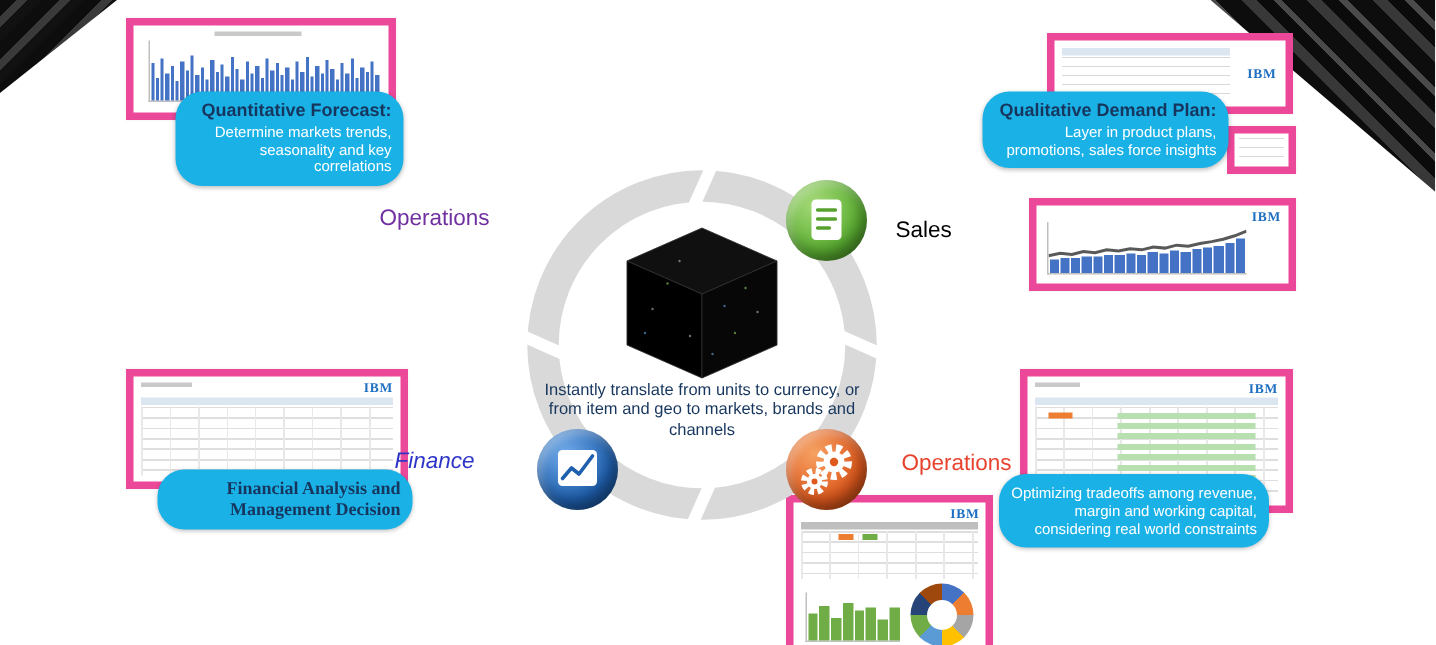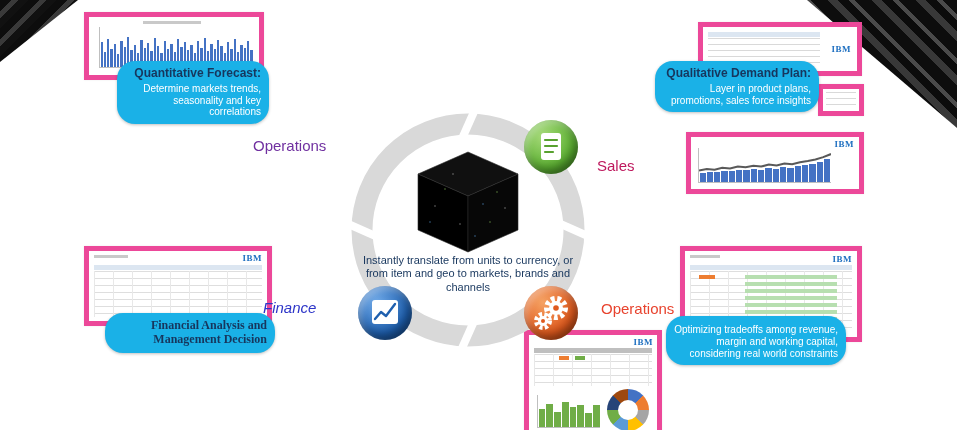--- a/index.html
+++ b/index.html
@@ -47,21 +47,21 @@
   .node-chart{left:358px;top:286px;background:radial-gradient(circle at 35% 30%,#6fa9e8,#1e5fae 62%,#123c70);}
   .node-gear{left:524px;top:286px;background:radial-gradient(circle at 35% 30%,#f5a263,#e05a1e 62%,#93350c);}
 
   .cube{position:absolute;left:405px;top:144px;z-index:4;}
   .caption{position:absolute;left:360px;top:254px;width:216px;z-index:4;
     color:#17365d;font-size:11px;line-height:1.22;text-align:center;font-weight:500;}
 
   
   .qlabel{position:absolute;font-size:15px;font-weight:500;z-index:4;}
   .lbl-prediction{left:253px;top:137px;color:#7030a0;}
-  .lbl-sales{left:597px;top:157px;color:#be185d;}
+  .lbl-sales{left:597px;top:145px;color:#000000;}
   .lbl-finance{left:263px;top:299px;color:#2d35c8;font-style:italic;}
   .lbl-operations{left:601px;top:300px;color:#e8432e;}
 
   
   .callout{position:absolute;background:#1ab1e7;border-radius:18px;z-index:5;
            padding:6px 8px;text-align:right;box-shadow:0 1px 3px rgba(0,0,0,.25);}
   .callout .title{color:#17365d;font-weight:bold;font-size:12px;line-height:1.15;}
   .callout .body{color:#fff;font-size:10px;line-height:1.18;margin-top:2px;}
   .co-quant{left:117px;top:61px;width:136px;}
   .co-qual{left:655px;top:61px;width:148px;}

